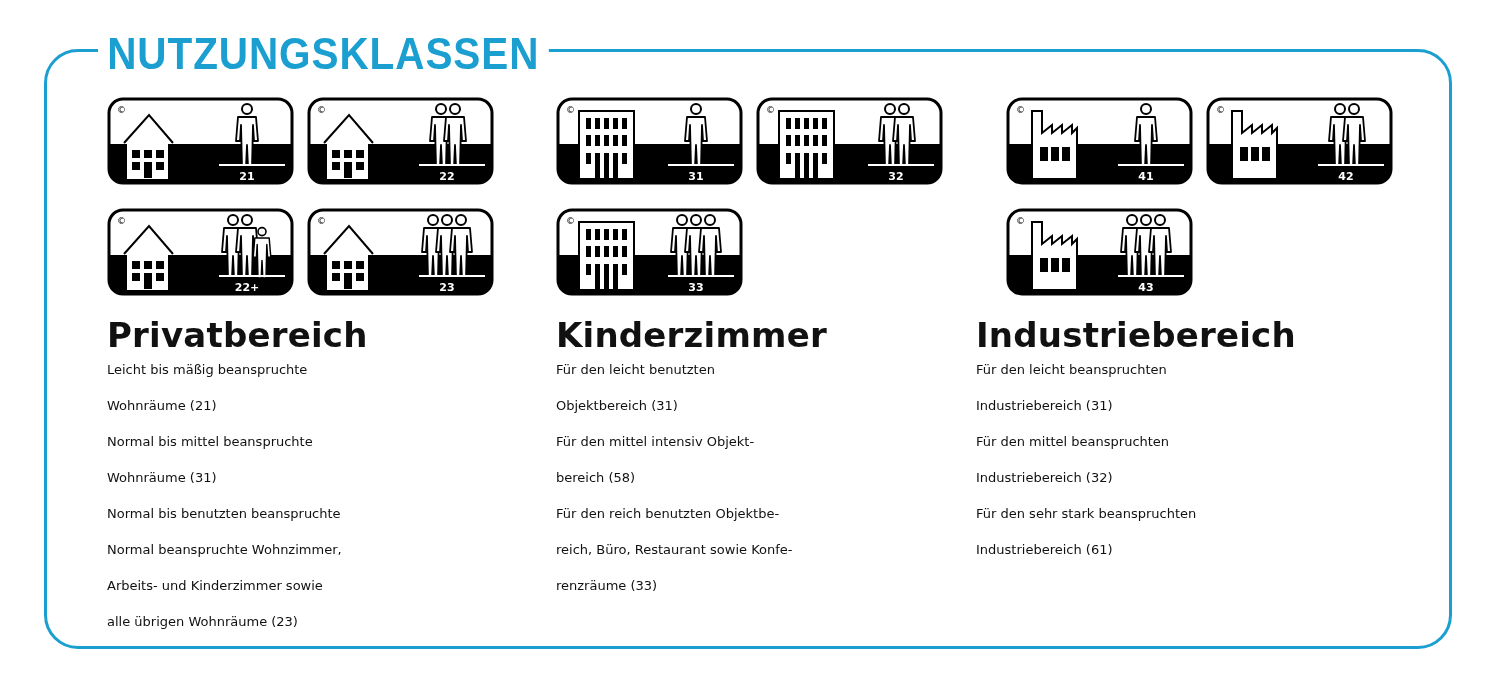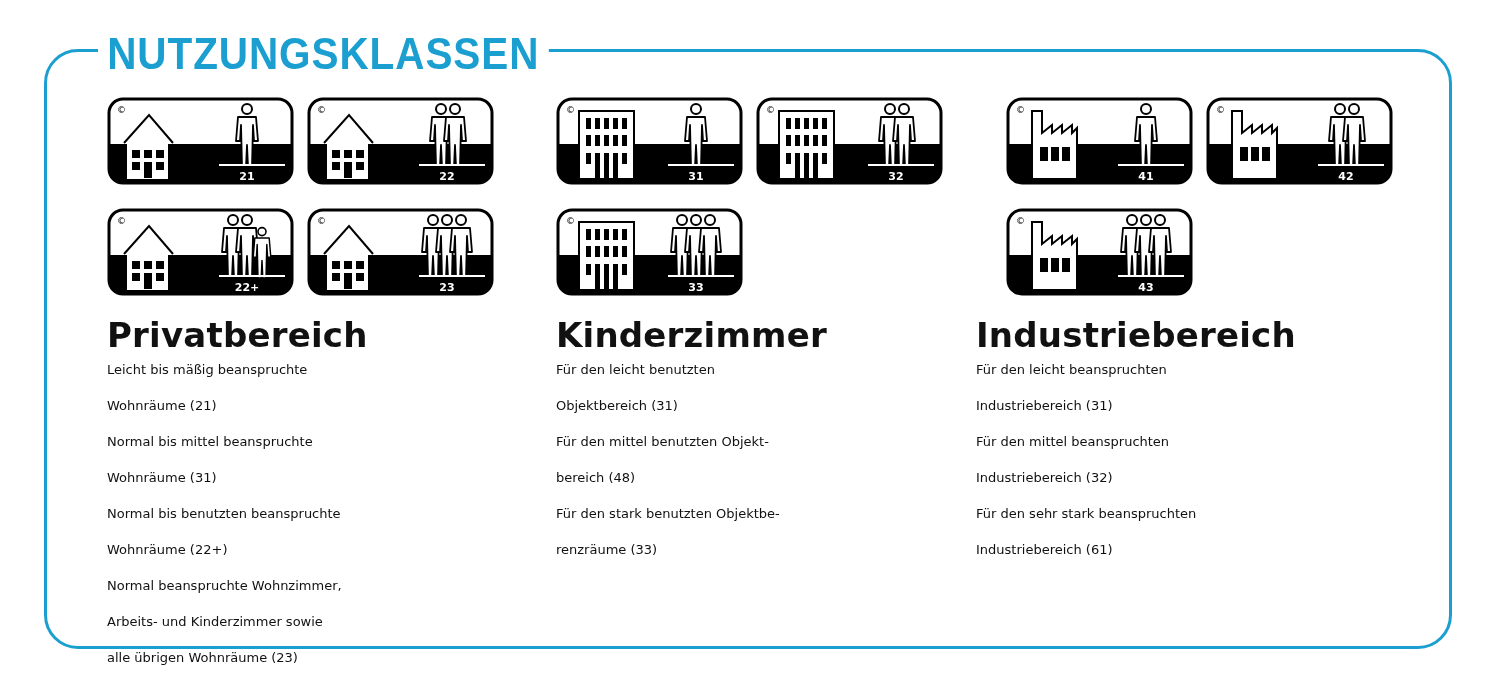--- a/index.html
+++ b/index.html
@@ -443,35 +443,35 @@
   </div>
 
 <div class="col privat" style="left:107px;">
   <h2>Privatbereich</h2>
   <div class="lines">
     <div>Leicht bis mäßig beanspruchte</div>
     <div>Wohnräume (21)</div>
     <div>Normal bis mittel beanspruchte</div>
     <div>Wohnräume (31)</div>
     <div>Normal bis benutzten beanspruchte</div>
-    <div>Wohnräume (22+)</div>
     <div>Normal beanspruchte Wohnzimmer,</div>
     <div>Arbeits- und Kinderzimmer sowie</div>
     <div>alle übrigen Wohnräume (23)</div>
   </div>
 </div>
 
 <div class="col objekt" style="left:556px;">
   <h2>Kinderzimmer</h2>
   <div class="lines">
     <div>Für den leicht benutzten</div>
     <div>Objektbereich (31)</div>
-    <div>Für den mittel benutzten Objekt-</div>
-    <div>bereich (48)</div>
-    <div>Für den stark benutzten Objektbe-</div>
+    <div>Für den mittel intensiv Objekt-</div>
+    <div>bereich (58)</div>
+    <div>Für den reich benutzten Objektbe-</div>
+    <div>reich, Büro, Restaurant sowie Konfe-</div>
     <div>renzräume (33)</div>
   </div>
 </div>
 
 <div class="col industrie" style="left:976px;">
   <h2>Industriebereich</h2>
   <div class="lines">
     <div>Für den leicht beanspruchten</div>
     <div>Industriebereich (31)</div>
     <div>Für den mittel beanspruchten</div>

